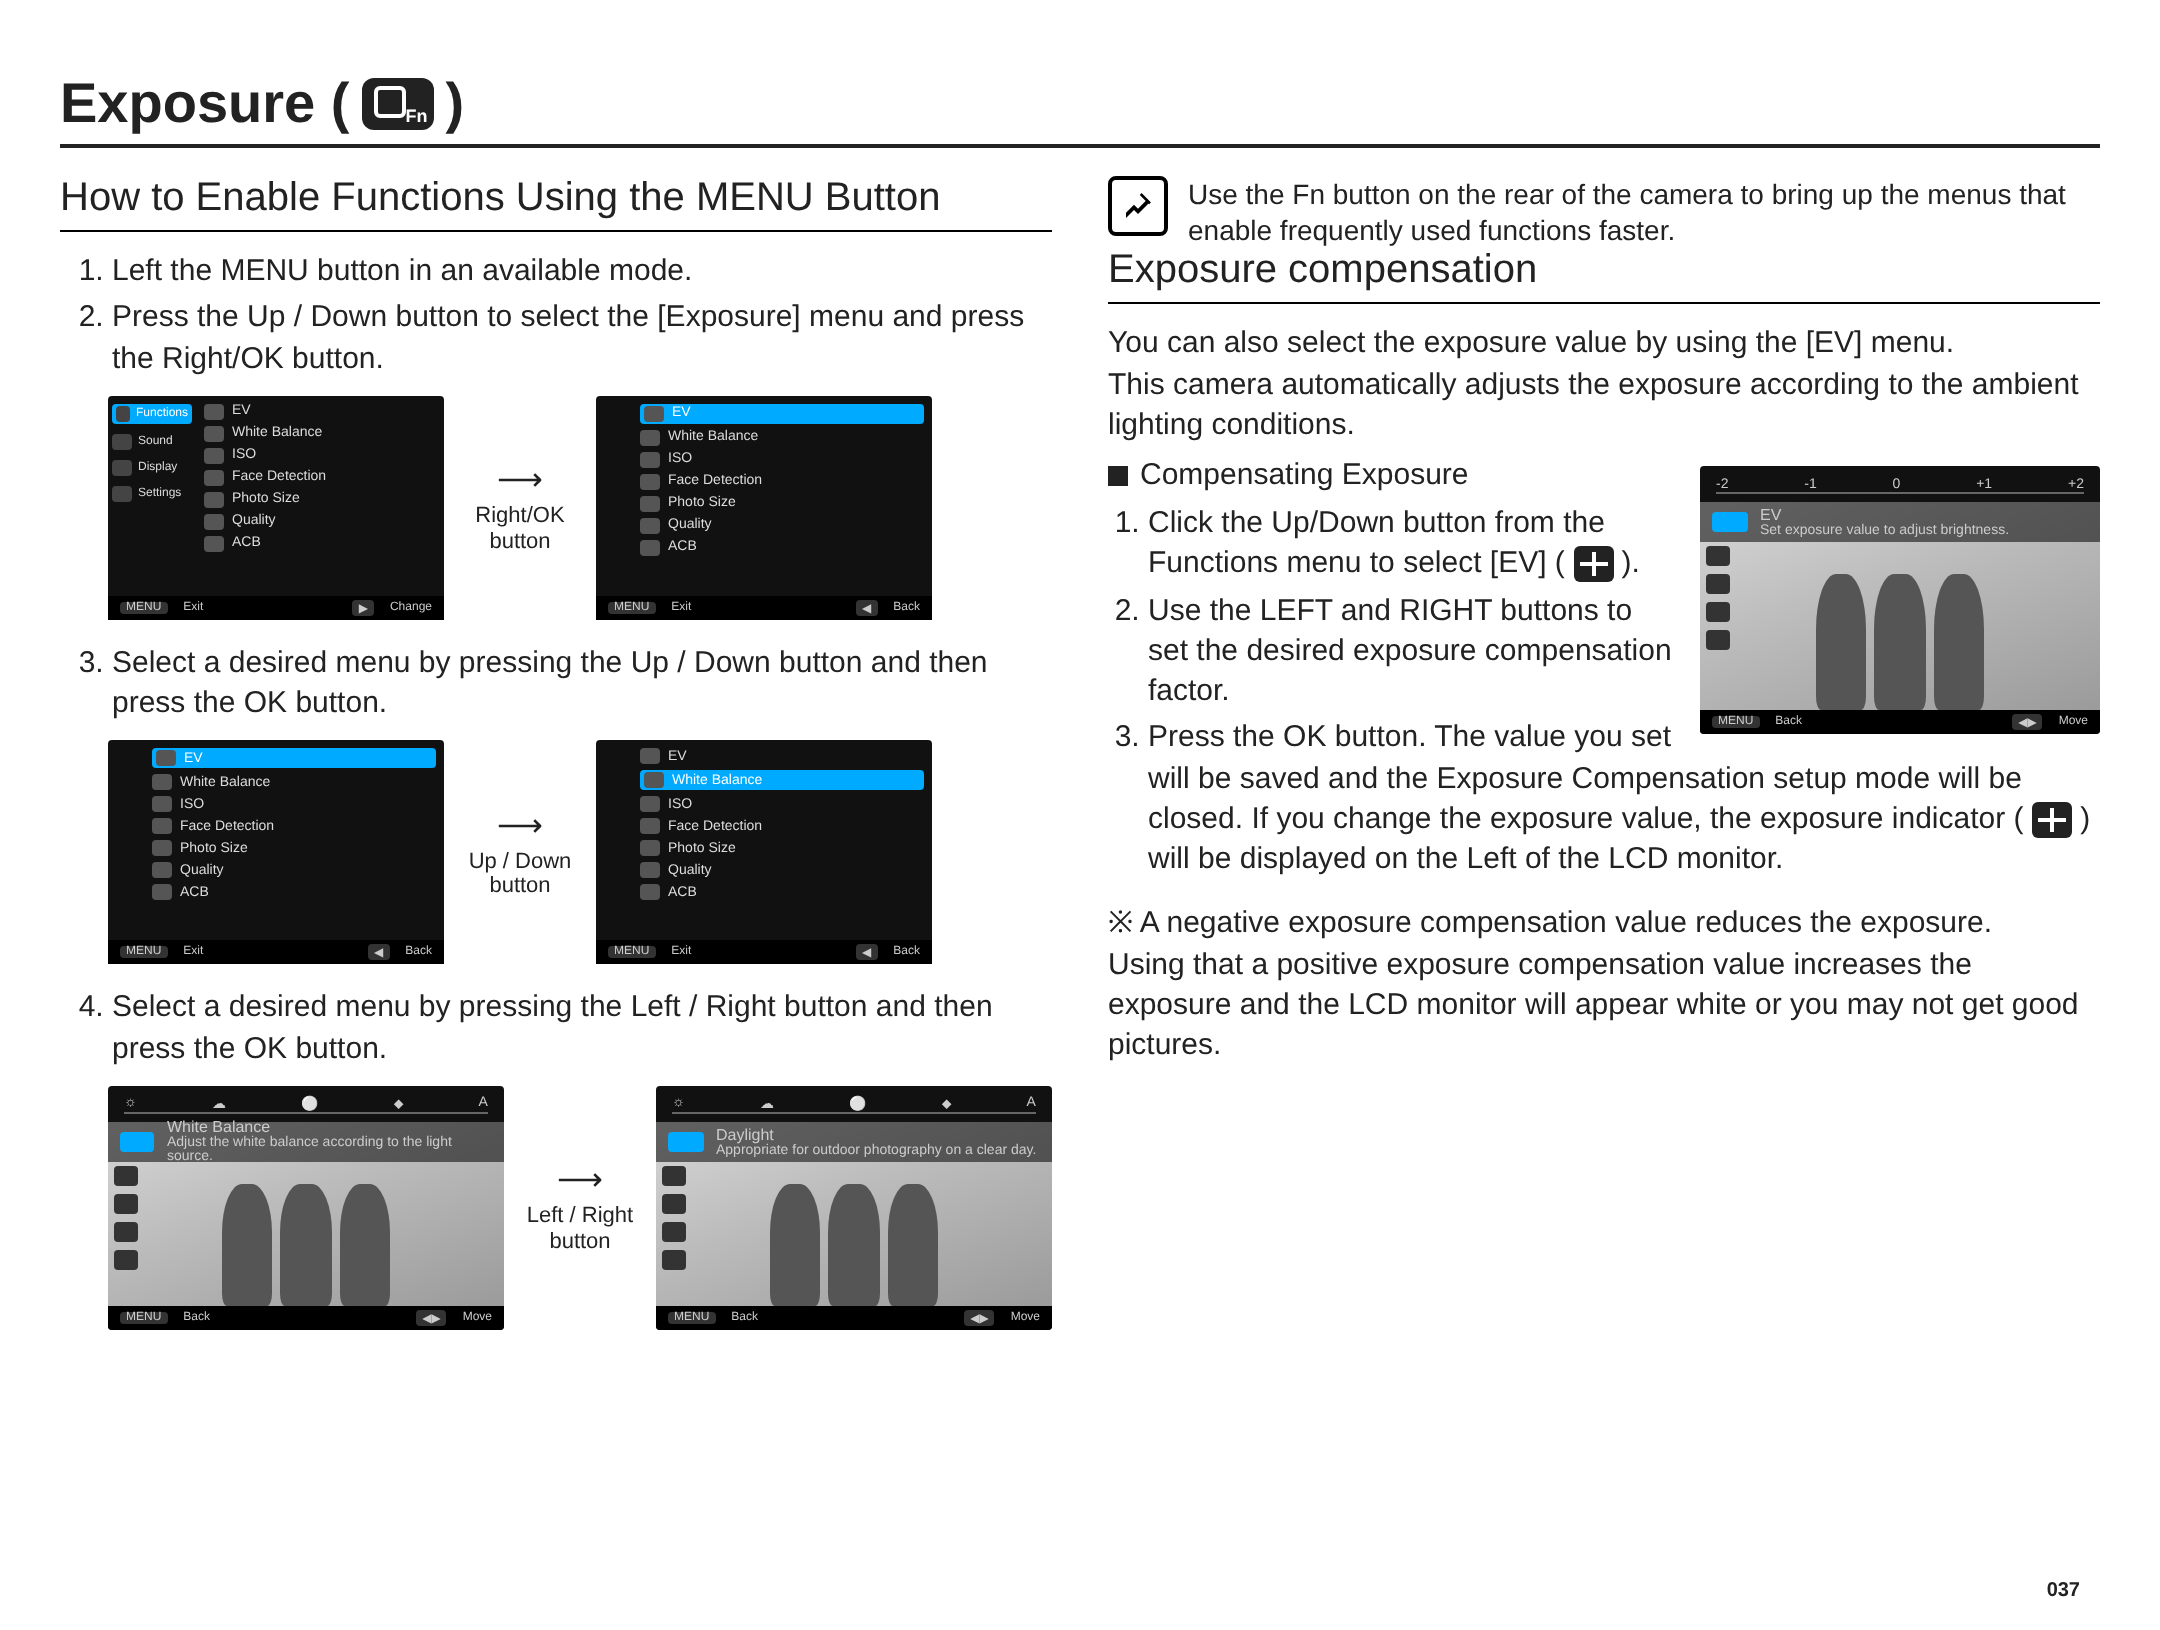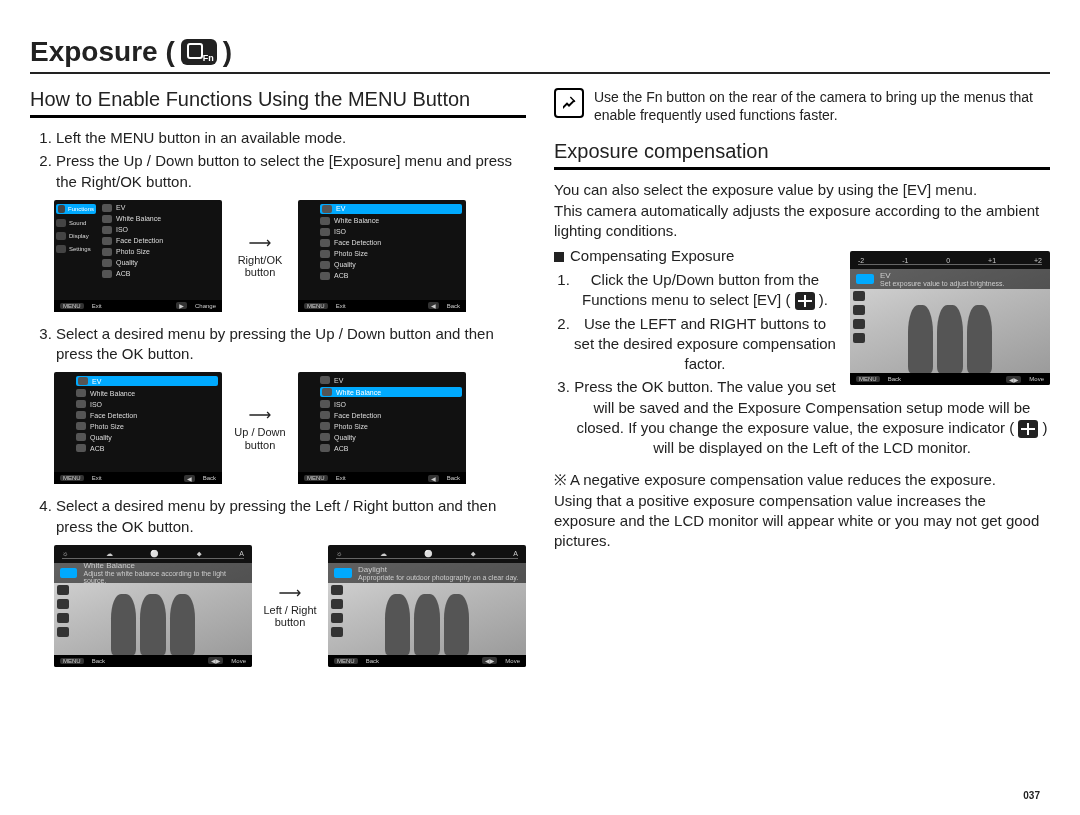--- a/index.html
+++ b/index.html
@@ -4,21 +4,21 @@
 <style>
   html,body{margin:0;padding:0;background:#fff;font-family:Arial,Helvetica,sans-serif;color:#222;}
   .page{width:1080px;height:815px;box-sizing:border-box;padding:36px 30px 18px 30px;position:relative;}
   .title-row{display:flex;align-items:center;border-bottom:2px solid #222;padding-bottom:4px;margin-bottom:14px;}
   .title{font-size:28px;font-weight:bold;}
   .fn-badge{display:inline-block;width:36px;height:26px;background:#222;border-radius:6px;position:relative;margin:0 6px;}
   .fn-badge::before{content:"";position:absolute;left:6px;top:4px;width:12px;height:12px;border:2px solid #fff;border-radius:3px;}
   .fn-badge::after{content:"Fn";position:absolute;right:3px;bottom:2px;color:#fff;font-size:9px;font-weight:bold;}
   .cols{display:flex;gap:28px;}
   .col{flex:1;min-width:0;}
-  .subhead{font-size:20px;border-bottom:3px solid #000000;padding-bottom:4px;margin-bottom:10px;}
+  .subhead{font-size:20px;border-bottom:1px solid #000000;padding-bottom:4px;margin-bottom:10px;}
   .body-txt{font-size:15px;line-height:1.35;}
   ol.steps{font-size:15px;line-height:1.35;margin:6px 0 8px 0;padding-left:26px;}
   ol.steps li{margin-bottom:3px;}
   .screens-row{display:flex;align-items:center;gap:8px;margin:6px 0 12px 24px;}
   .arrow{font-size:16px;}
   .arrow-lbl{font-size:11px;text-align:center;line-height:1.15;width:60px;}
   .lcd{width:168px;height:112px;background:#111;border-radius:2px;color:#ddd;font-size:7px;position:relative;box-sizing:border-box;padding:4px 6px 14px 6px;}
   .lcd-left{position:absolute;left:2px;top:4px;bottom:14px;width:40px;display:flex;flex-direction:column;gap:5px;font-size:6px;}
   .lcd-left div{display:flex;align-items:center;gap:3px;}
   .lcd-left .ic{width:10px;height:8px;background:#444;border-radius:2px;}
@@ -32,21 +32,21 @@
   .lcd-wide .photo{position:absolute;left:0;right:0;top:18px;bottom:12px;background:linear-gradient(160deg,#d7d7d7 0%,#bdbdbd 40%,#9b9b9b 100%);}
   .lcd-wide .ppl{position:absolute;bottom:0;left:28%;width:44%;height:66%;display:flex;}
   .lcd-wide .ppl span{flex:1;background:#555;border-radius:40% 40% 10% 10%;margin:0 2px;}
   .lcd-wide .scale{position:absolute;left:8px;right:8px;top:3px;height:12px;display:flex;justify-content:space-between;align-items:center;color:#ccc;font-size:7px;}
   .lcd-wide .scale::before{content:"";position:absolute;left:0;right:0;top:10px;height:1px;background:#666;}
   .lcd-wide .strip{position:absolute;left:0;top:18px;width:100%;height:20px;background:rgba(0,0,0,0.55);color:#ccc;font-size:7px;display:flex;align-items:center;padding:0 6px;box-sizing:border-box;gap:6px;}
   .lcd-wide .strip .wic{width:18px;height:10px;background:#0af;border-radius:2px;}
   .lcd-wide .lcd-bar{height:12px;}
   .lcd-wide .sideicons{position:absolute;left:3px;top:40px;bottom:14px;width:14px;display:flex;flex-direction:column;gap:4px;}
   .lcd-wide .sideicons span{width:12px;height:10px;background:#333;border-radius:2px;}
-  .note-box{display:flex;gap:10px;margin-bottom:16px;}
+  .note-box{display:flex;gap:10px;}
   .note-ic{width:26px;height:26px;border:2px solid #000;border-radius:4px;display:flex;align-items:center;justify-content:center;flex-shrink:0;}
   .note-ic svg{width:16px;height:16px;}
   .note-txt{font-size:14px;line-height:1.3;}
   .ev-ic{display:inline-block;width:20px;height:18px;background:#222;color:#fff;border-radius:3px;position:relative;vertical-align:middle;}
   .ev-ic::before{content:"";position:absolute;left:3px;right:3px;top:8px;height:2px;background:#fff;}
   .ev-ic::after{content:"";position:absolute;left:9px;top:3px;width:2px;height:12px;background:#fff;}
   .right-img-float{float:right;margin-left:14px;margin-bottom:6px;}
   .sec-title{font-size:15px;margin:6px 0 4px 0;}
   .sec-title .sq{display:inline-block;width:10px;height:10px;background:#222;margin-right:6px;vertical-align:middle;}
   .foot-note{font-size:15px;line-height:1.35;margin-top:12px;}
@@ -407,21 +407,21 @@
         <div class="lcd-bar">
           <span class="btn">MENU</span>
             <span>Back</span>
           <span style="margin-left:auto" class="btn">◀▶</span>
             <span>Move</span>
         </div>
       </div>
 
       <div class="sec-title"><span class="sq"></span><span>Compensating Exposure</span></div>
 
-      <ol class="steps" style="padding-left:20px;text-align:center;">
+      <ol class="steps" style="padding-left:20px;">
         <li>
           <span>Click the Up/Down button from the Functions menu to select [EV] (</span>
           <span class="ev-ic"></span>
           <span>).</span>
         </li>
         <li>Use the LEFT and RIGHT buttons to set the desired exposure compensation factor.</li>
         <li>
           <span>Press the OK button. The value you set will be saved and the Exposure Compensation setup mode will be closed. If you change the exposure value, the exposure indicator (</span>
           <span class="ev-ic"></span>
           <span>) will be displayed on the Left of the LCD monitor.</span>

